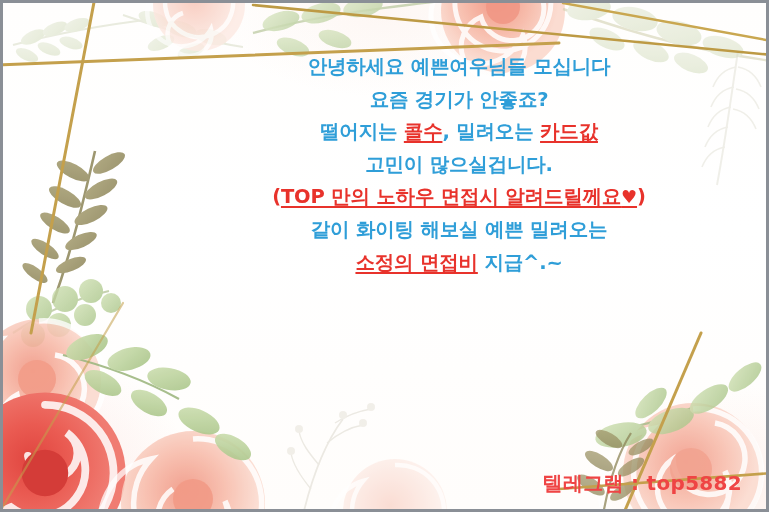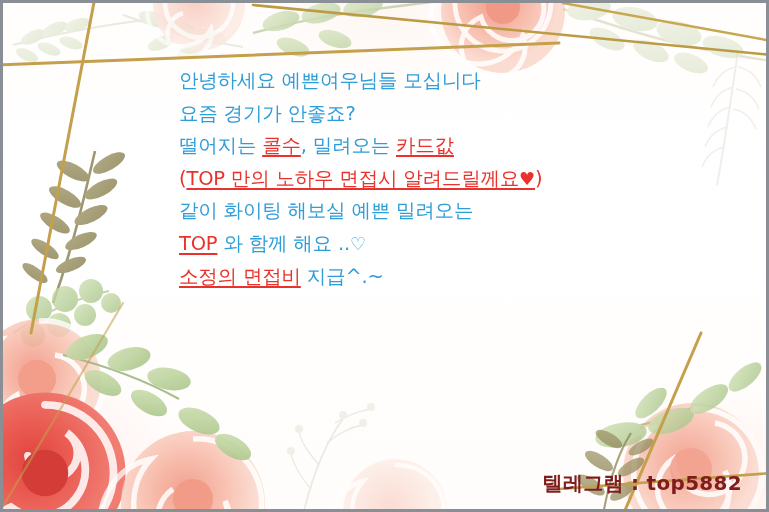--- a/index.html
+++ b/index.html
@@ -17,39 +17,40 @@
     position:absolute;inset:0;
     background:
       radial-gradient(ellipse 200px 160px at 6% 92%, rgba(238,120,110,.12), rgba(255,255,255,0) 70%),
       radial-gradient(ellipse 190px 150px at 96% 96%, rgba(244,170,150,.14), rgba(255,255,255,0) 70%),
       radial-gradient(ellipse 240px 120px at 50% 2%, rgba(250,225,215,.25), rgba(255,255,255,0) 70%),
       linear-gradient(180deg,#fffefd 0%,#ffffff 45%,#fffdfb 100%);
   }
 
   
   .textblock{
-    position:absolute;left:176px;top:62px;width:560px;
-    font-weight:normal;
+    position:absolute;left:176px;top:48px;width:560px;
+    font-weight:bold;
     font-size:19.5px;
     line-height:32.6px;
     letter-spacing:-0.2px;
     color:#2a9ad6;
     white-space:nowrap;
+    text-align:center;
   }
   .line{height:32.6px;}
   .blue{color:#2f9ed8;}
   .red{color:#e8322b;}
   .u{ text-decoration:underline; text-decoration-thickness:2px; text-underline-offset:3px;}
   .wide{letter-spacing:1.6px;}
   .heart-solid{color:#e8322b;font-size:18px;}
   .heart-open{color:#3aa6dd;font-size:18px;}
 
   .telegram{
     position:absolute;right:24px;bottom:12px;
-    color:#7f1d1d;font-weight:bold;font-size:20px;
+    color:#ef4444;font-weight:bold;font-size:20px;
     letter-spacing:.3px;white-space:nowrap;
   }
 </style>
 </head>
 <body>
 
 <div id="stage">
 
   <div class="paper"></div>
 
@@ -279,21 +280,21 @@
         <line x1="556" y1="486" x2="769" y2="470" stroke="#c4a04c" stroke-width="2.6"></line>
         <line x1="-5" y1="512" x2="120" y2="300" stroke="#c4a04c" stroke-width="2.2" opacity=".55"></line>
       </g>
     </svg>
   </div>
 
   <div class="textblock">
     <div class="line" id="ml0"><span class="blue">안녕하세요 예쁜여우님들 모십니다</span></div>
     <div class="line" id="ml1"><span class="blue">요즘 경기가 안좋죠?</span></div>
     <div class="line" id="ml2"><span class="blue">떨어지는 </span><span class="red u">콜수</span><span class="blue">, 밀려오는 </span><span class="red u">카드값</span></div>
+    <div class="line" id="ml3"><span class="blue">고민이 많으실겁니다.</span></div>
     <div class="line" id="ml6"><span class="red">(</span><span class="red u">TOP 만의 노하우 면접시 알려드릴께요</span><span class="red u heart-solid">♥</span><span class="red">)</span></div>
     <div class="line" id="ml7"><span class="blue">같이 화이팅 해보실 예쁜 밀려오는</span></div>
-    <div class="line" id="ml8"><span class="red u">TOP</span><span class="blue"> 와 함께 해요 ..</span><span class="blue heart-open">♡</span></div>
     <div class="line" id="ml10"><span class="red u">소정의 면접비</span><span class="blue"> 지급^.~</span></div>
   </div>
 
   <div class="telegram">텔레그램 : top5882</div>
 
 </div>
 
 </body></html>

